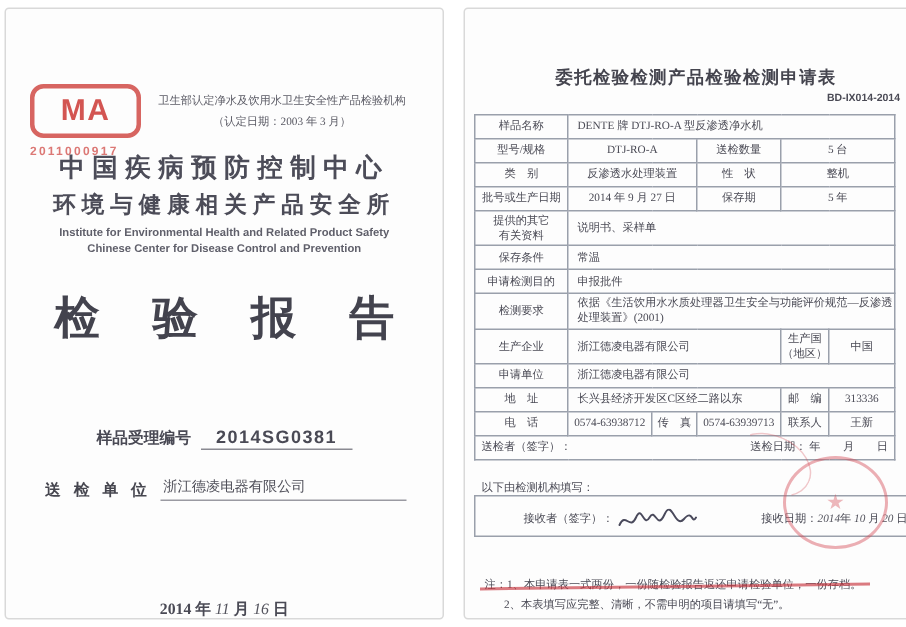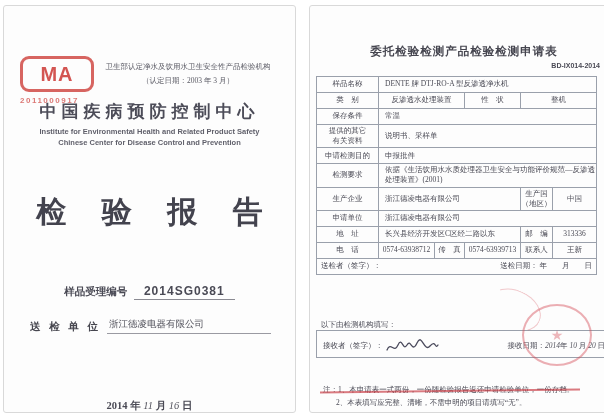--- a/index.html
+++ b/index.html
@@ -93,21 +93,21 @@
   .req-cell { line-height:1.5; padding-top:2px; padding-bottom:2px; }
   .sign-cell { height:22px; }
   .sign-flex { display:flex; justify-content:space-between; align-items:center; padding:0 4px; }
 
   .fill-note { position:absolute; left:11px; top:314px; font-size:7.5px; color:#4a4a55; }
   .review-box {
     position:absolute; left:6px; right:6px; top:324px;
     border:1px solid #9aa0ab; padding:4px 6px 5px;
     font-size:7.5px; line-height:1.55; color:#4a4a55;
   }
-  .review-bottom { display:flex; justify-content:space-between; align-items:flex-end; margin-top:4px; }
+  .review-bottom { display:flex; justify-content:space-between; align-items:flex-end; margin-top:4px;margin-left:26px; }
   .receiver { display:flex; align-items:flex-end; gap:2px; }
   .sig-svg { margin-bottom:-3px; }
   .notes { position:absolute; left:13px; top:378px; font-size:7.5px; line-height:1.7; color:#4a4a55; }
   .notes .indent { padding-left:13px; }
   .struck { position:relative; display:inline-block; }
   .struck::after {
     content:""; position:absolute; left:-3px; right:-6px; top:46%; height:1.5px;
     background:rgba(199,52,62,.65); transform:rotate(-0.7deg);
   }
   .stamp {
@@ -136,20 +136,21 @@
     <div class="cma-num">2011000917</div>
   </div>
 
   <div class="authority">
     <div>卫生部认定净水及饮用水卫生安全性产品检验机构</div>
     <div>（认定日期：2003 年 3 月）</div>
   </div>
 
   <div class="org">
     <div class="org-cn1">中国疾病预防控制中心</div>
+    <div class="org-cn2">环境与健康相关产品安全所</div>
     <div class="org-en">
       <div>Institute for Environmental Health and Related Product Safety</div>
       <div>Chinese Center for Disease Control and Prevention</div>
     </div>
   </div>
 
   <div class="report-title">检 验 报 告</div>
 
   <div class="acceptance">
     <span>样品受理编号</span>
@@ -185,35 +186,47 @@
       <col style="width:56px">
         <col style="width:32px">
         <col style="width:44px">
     </colgroup>
     <tbody>
         <tr>
       <td class="lb">样品名称</td>
       <td class="vl" colspan="5">DENTE 牌 DTJ-RO-A 型反渗透净水机</td>
     </tr>
     <tr>
+      <td class="lb">型号/规格</td>
+      <td class="vc" colspan="2">DTJ-RO-A</td>
+      <td class="lb">送检数量</td>
+      <td class="vc" colspan="2">5 台</td>
+    </tr>
+    <tr>
       <td class="lb">类　别</td>
       <td class="vc" colspan="2">反渗透水处理装置</td>
       <td class="lb">性　状</td>
       <td class="vc" colspan="2">整机</td>
     </tr>
     <tr>
-      <td class="lb">保存条件</td>
-      <td class="vl" colspan="5">常温</td>
+      <td class="lb">批号或生产日期</td>
+      <td class="vc" colspan="2">2014 年 9 月 27 日</td>
+      <td class="lb">保存期</td>
+      <td class="vc" colspan="2">5 年</td>
     </tr>
     <tr>
       <td class="lb two-line">
         <div>提供的其它</div>
         <div>有关资料</div>
       </td>
       <td class="vl" colspan="5">说明书、采样单</td>
+    </tr>
+    <tr>
+      <td class="lb">保存条件</td>
+      <td class="vl" colspan="5">常温</td>
     </tr>
     <tr>
       <td class="lb">申请检测目的</td>
       <td class="vl" colspan="5">申报批件</td>
     </tr>
     <tr>
       <td class="lb">检测要求</td>
       <td class="vl req-cell" colspan="5">依据《生活饮用水水质处理器卫生安全与功能评价规范—反渗透处理装置》(2001)</td>
     </tr>
     <tr>

